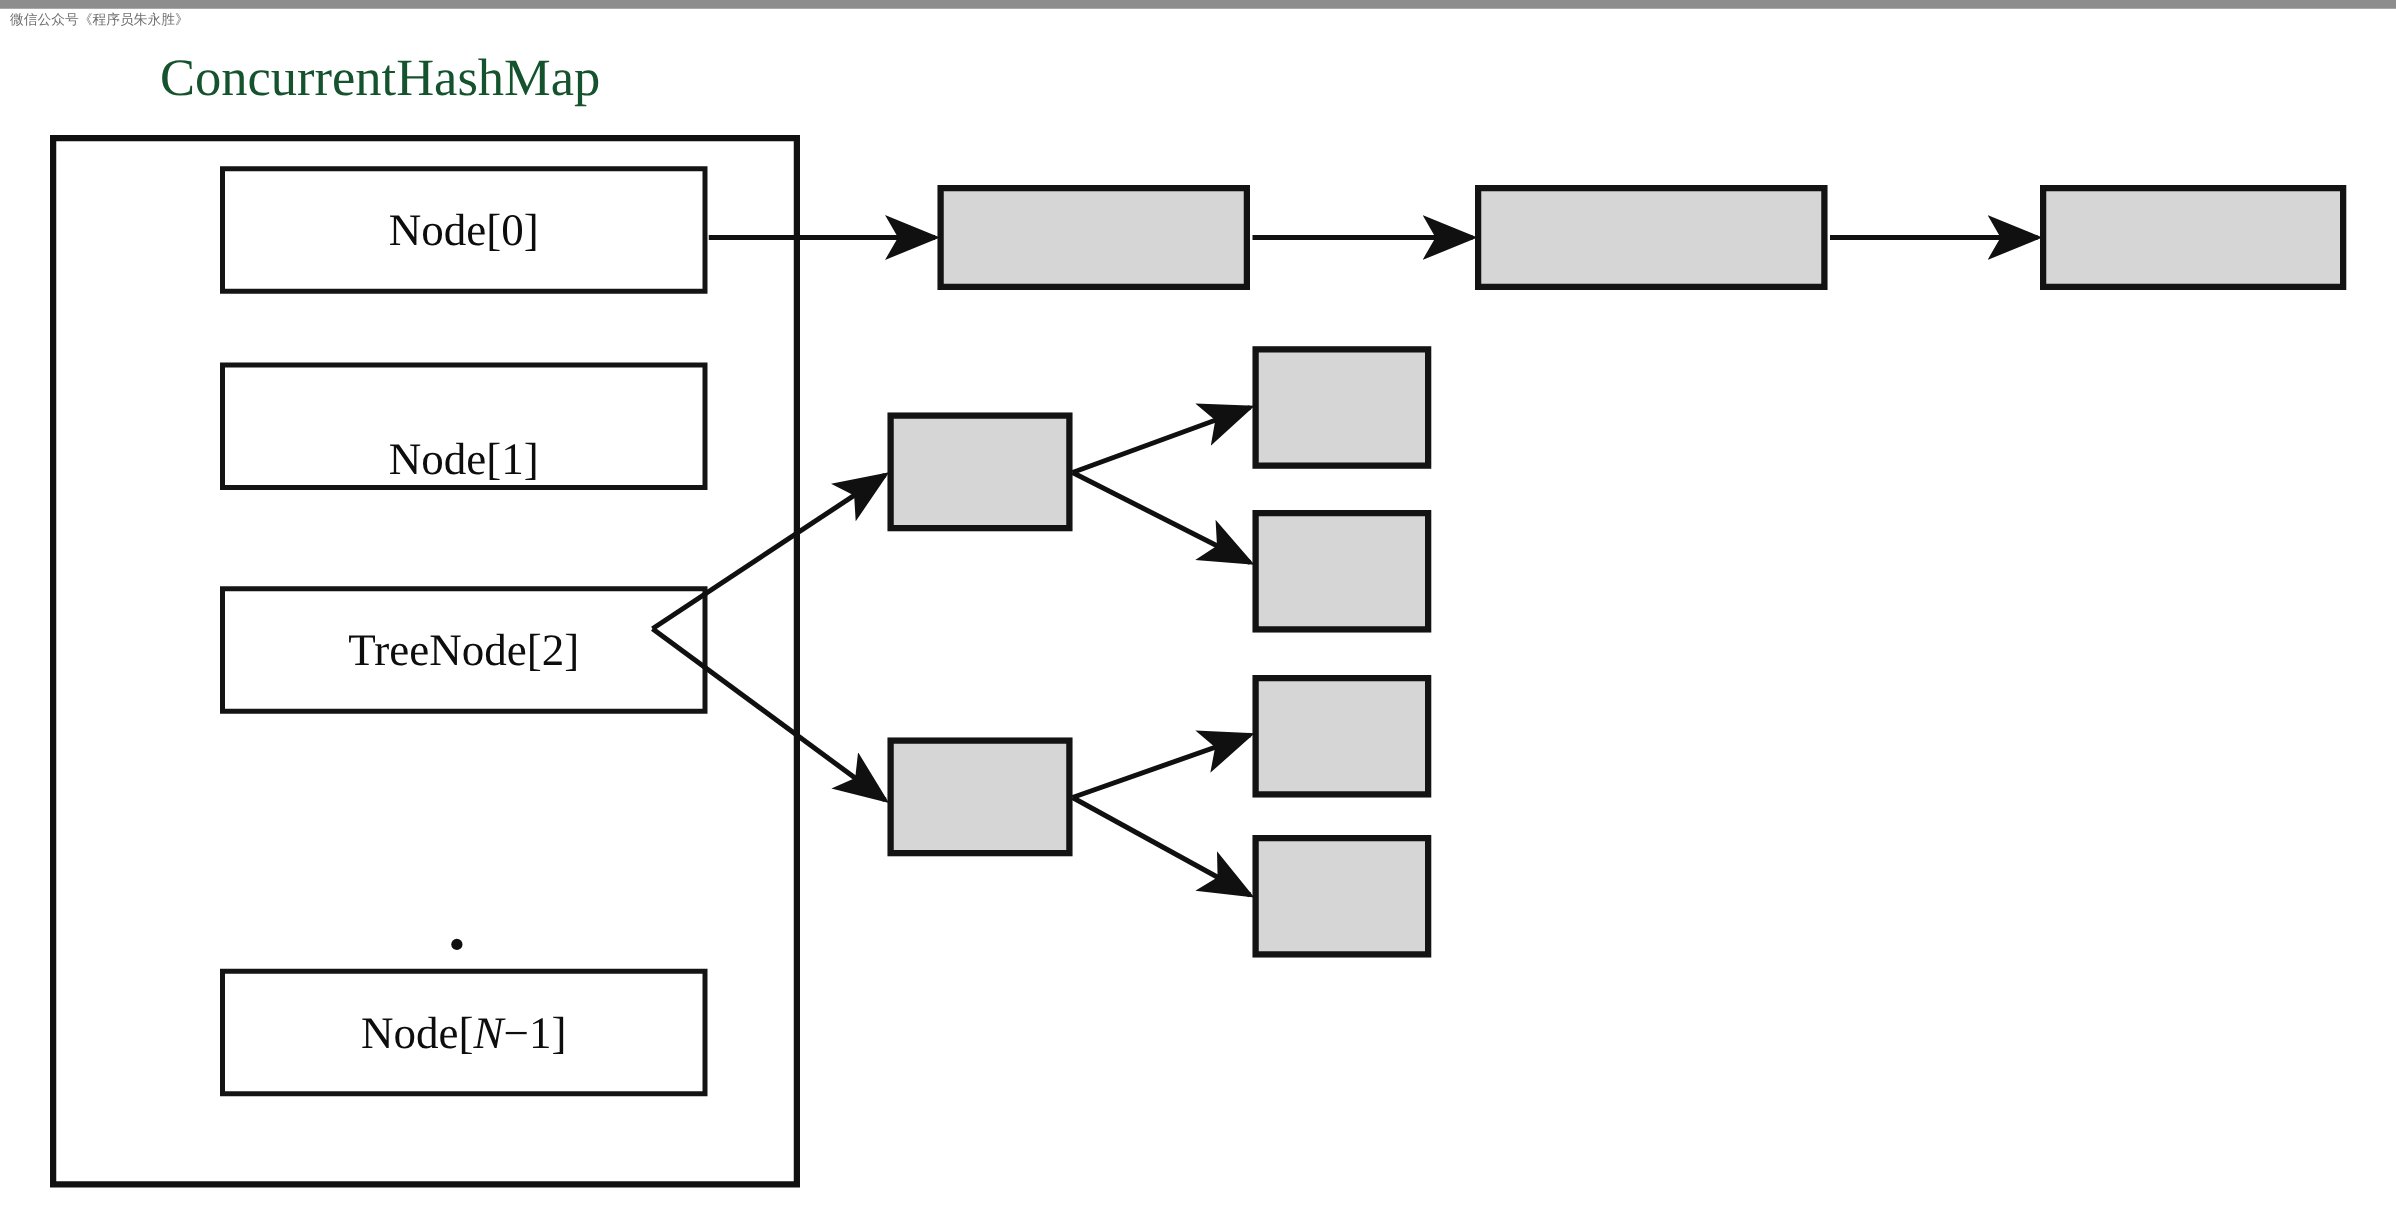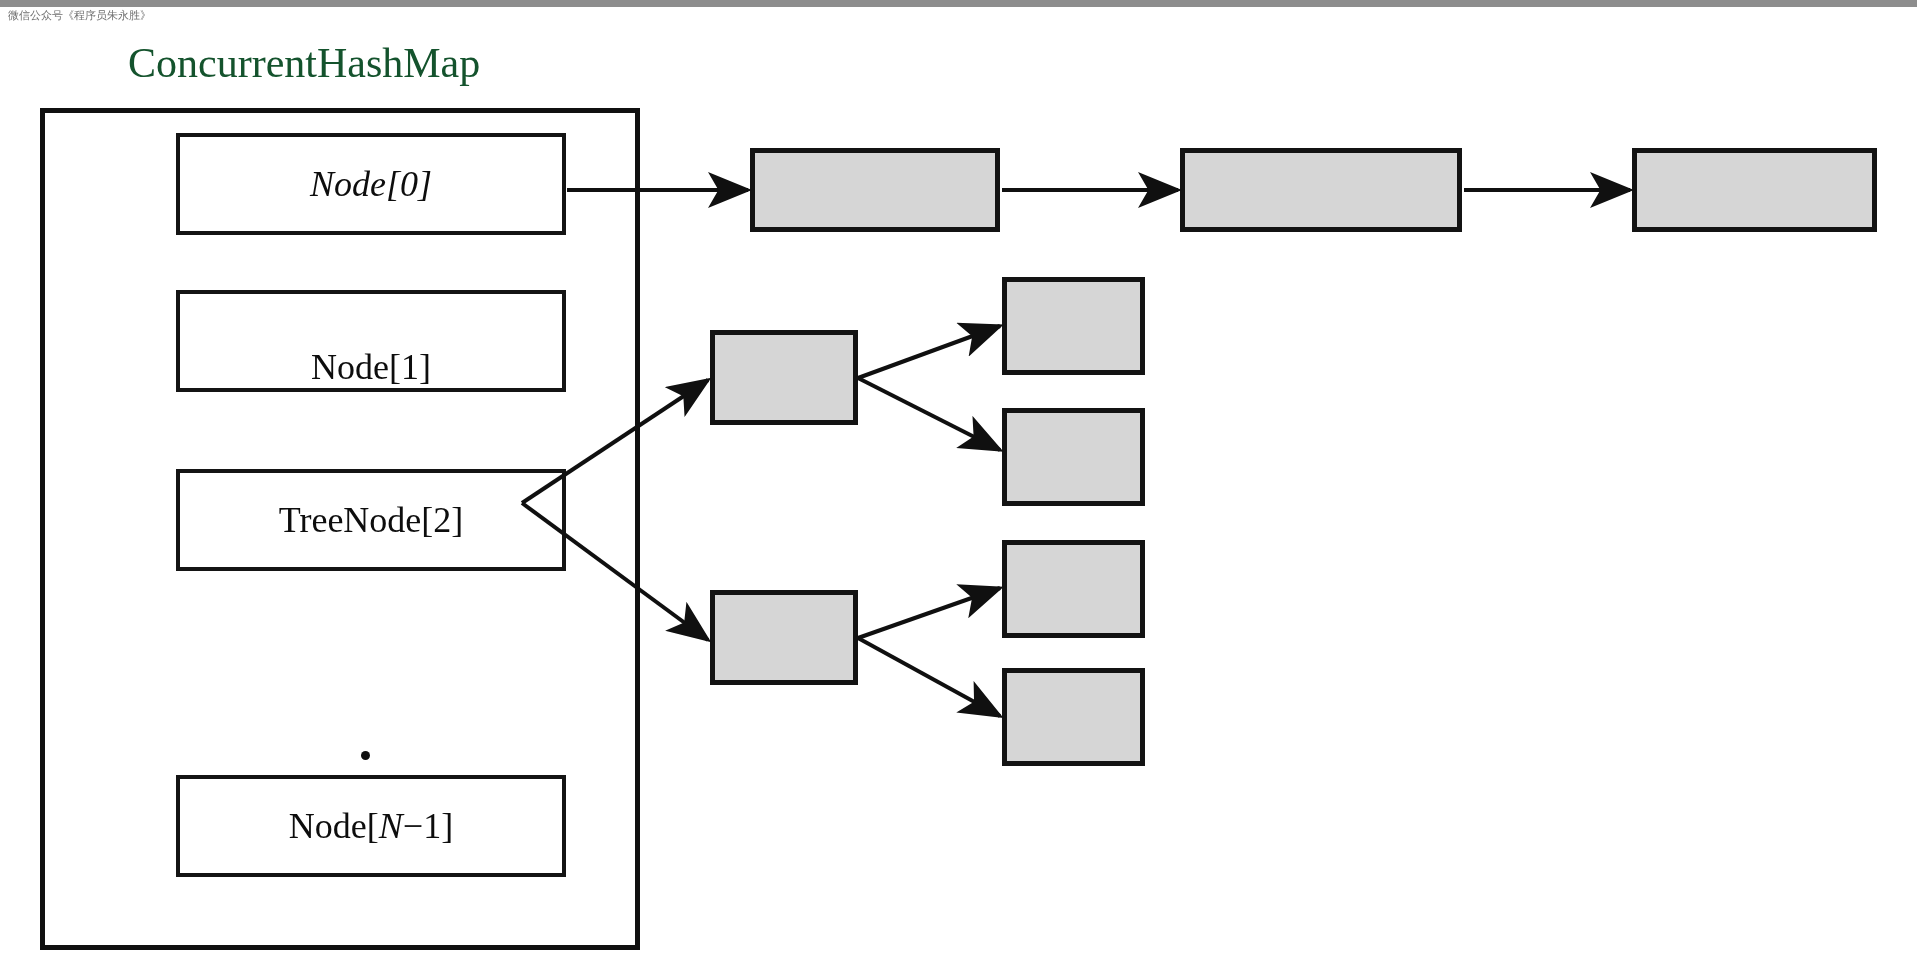--- a/index.html
+++ b/index.html
@@ -111,21 +111,21 @@
 
 <div id="page">
 
   <div class="top-bar"></div>
 
   <div class="watermark">微信公众号《程序员朱永胜》</div>
 
   <div class="diagram-title">ConcurrentHashMap</div>
 
   <div class="table-container">
-    <div class="bucket" style="top:20px;font-style:italic;">
+    <div class="bucket" style="top:20px;">
         <span>Node[0]</span>
       </div>
     <div class="bucket" style="top:177px;align-items:flex-end;">
         <span>Node[1]</span>
       </div>
     <div class="bucket" style="top:356px;">
         <span>TreeNode[2]</span>
       </div>
     <div class="ellipsis-dots">
       <span></span>

